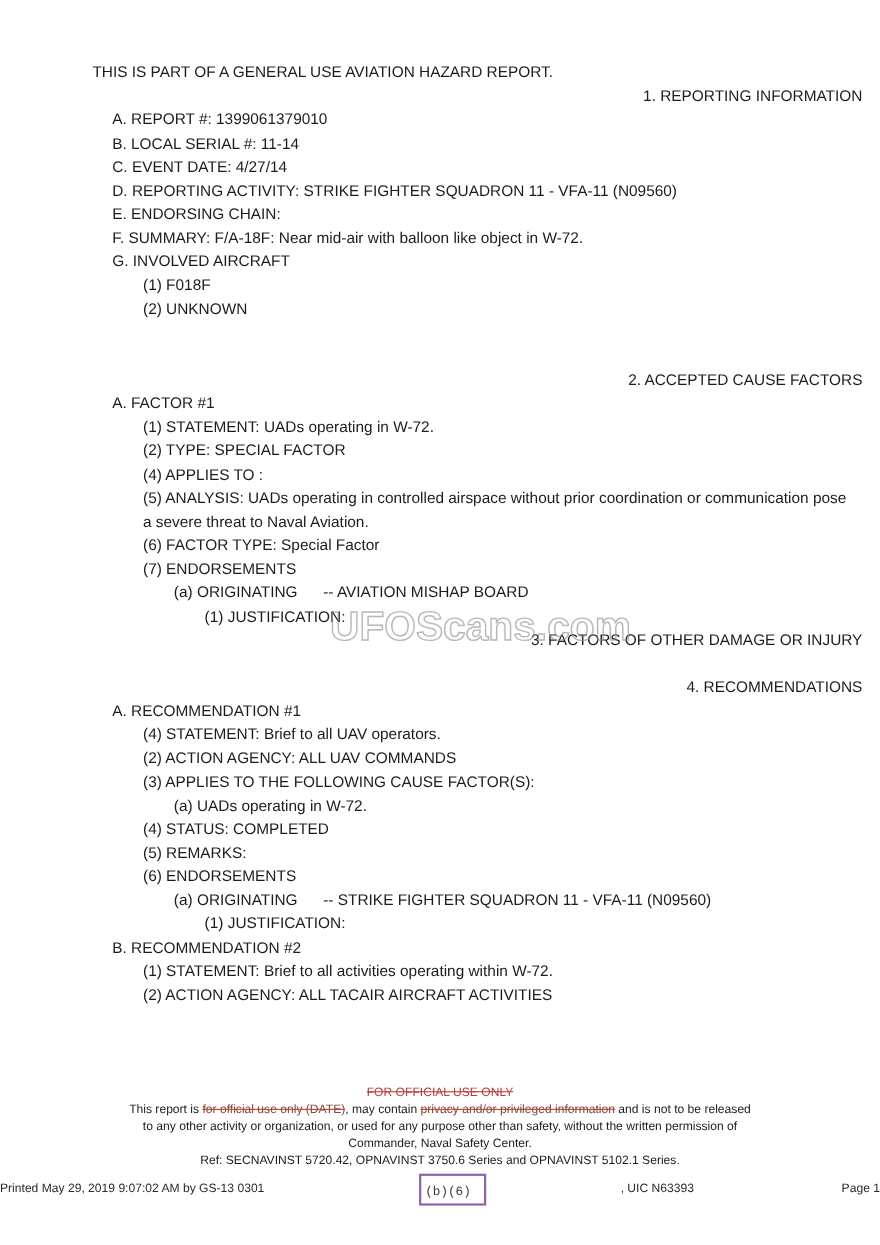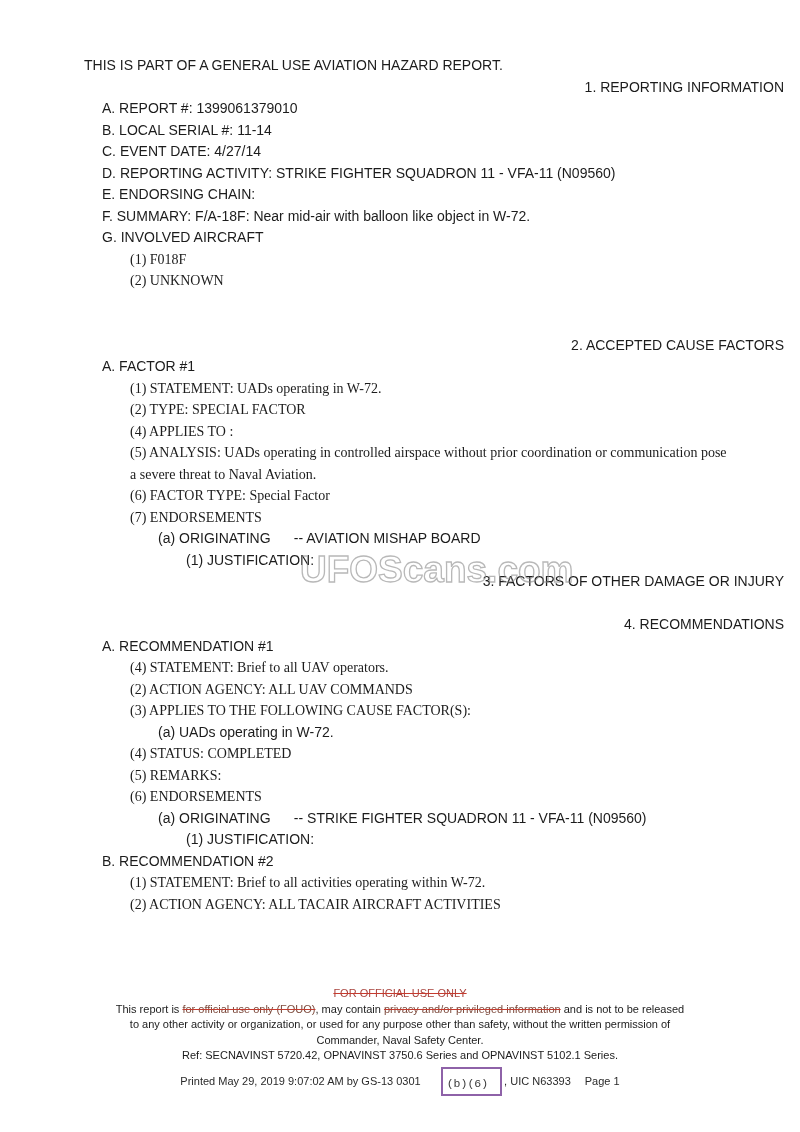--- a/index.html
+++ b/index.html
@@ -23,21 +23,21 @@
   }
   .line {
     font-size: 14px;
     line-height: 21.5px;
     min-height: 21.5px;
     white-space: pre-wrap;
   }
   .indent-intro { padding-left: 10px; }
   .indent-l0 { padding-left: 0; text-align: right; }
   .indent-l1 { padding-left: 28px; }
-  .indent-l2 { padding-left: 56px; font-family: Liberation Serif, serif; }
+  .indent-l2 { padding-left: 56px; }
   .indent-l3 { padding-left: 84px; }
   .indent-l4 { padding-left: 112px; }
 
   .watermark {
     position: absolute;
     left: 300px;
     top: 549px;
     font-size: 37px;
     font-weight: bold;
     color: transparent;
@@ -68,21 +68,21 @@
     text-decoration-color: var(--strike-red, #c63b2f);
   }
 
   .printed-row {
     position: absolute;
     top: 1063px;
     left: 0;
     right: 0;
     height: 36px;
     display: flex;
-    justify-content: center;
+    justify-content: space-between;
     align-items: center;
     font-size: 11px;
     color: #2a2a2a;
   }
   .redaction-box {
     border: 2px solid var(--redaction-border, #8e62a8);
     padding: 8px 12px 4px 4px;
     margin-left: 20px;
     color: #3a3a3a;
     font-size: 11.5px;
@@ -137,21 +137,21 @@
     <div class="line indent-l2">(1) STATEMENT: Brief to all activities operating within W-72.</div>
     <div class="line indent-l2">(2) ACTION AGENCY: ALL TACAIR AIRCRAFT ACTIVITIES</div>
   </div>
 
 <div class="watermark">UFOScans.com</div>
 
 <div class="footer-block">
   <div>
     <span class="fouo-header">FOR OFFICIAL USE ONLY</span>
   </div>
-  <div><span>This report is </span><span class="struck">for official use only (FOUO)</span><span>, may contain </span><span class="struck">privacy and/or privileged information</span><span> and is not to be released</span></div>
+  <div><span>This report is </span><span class="struck">for official use only (DATE)</span><span>, may contain </span><span class="struck">privacy and/or privileged information</span><span> and is not to be released</span></div>
   <div>to any other activity or organization, or used for any purpose other than safety, without the written permission of</div>
   <div>Commander, Naval Safety Center.</div>
   <div>Ref: SECNAVINST 5720.42, OPNAVINST 3750.6 Series and OPNAVINST 5102.1 Series.</div>
 </div>
 
 <div class="printed-row">
   <span>Printed May 29, 2019 9:07:02 AM by GS-13 0301</span>
   <span class="redaction-box">
     <span>(b)(6)</span>
   </span>

